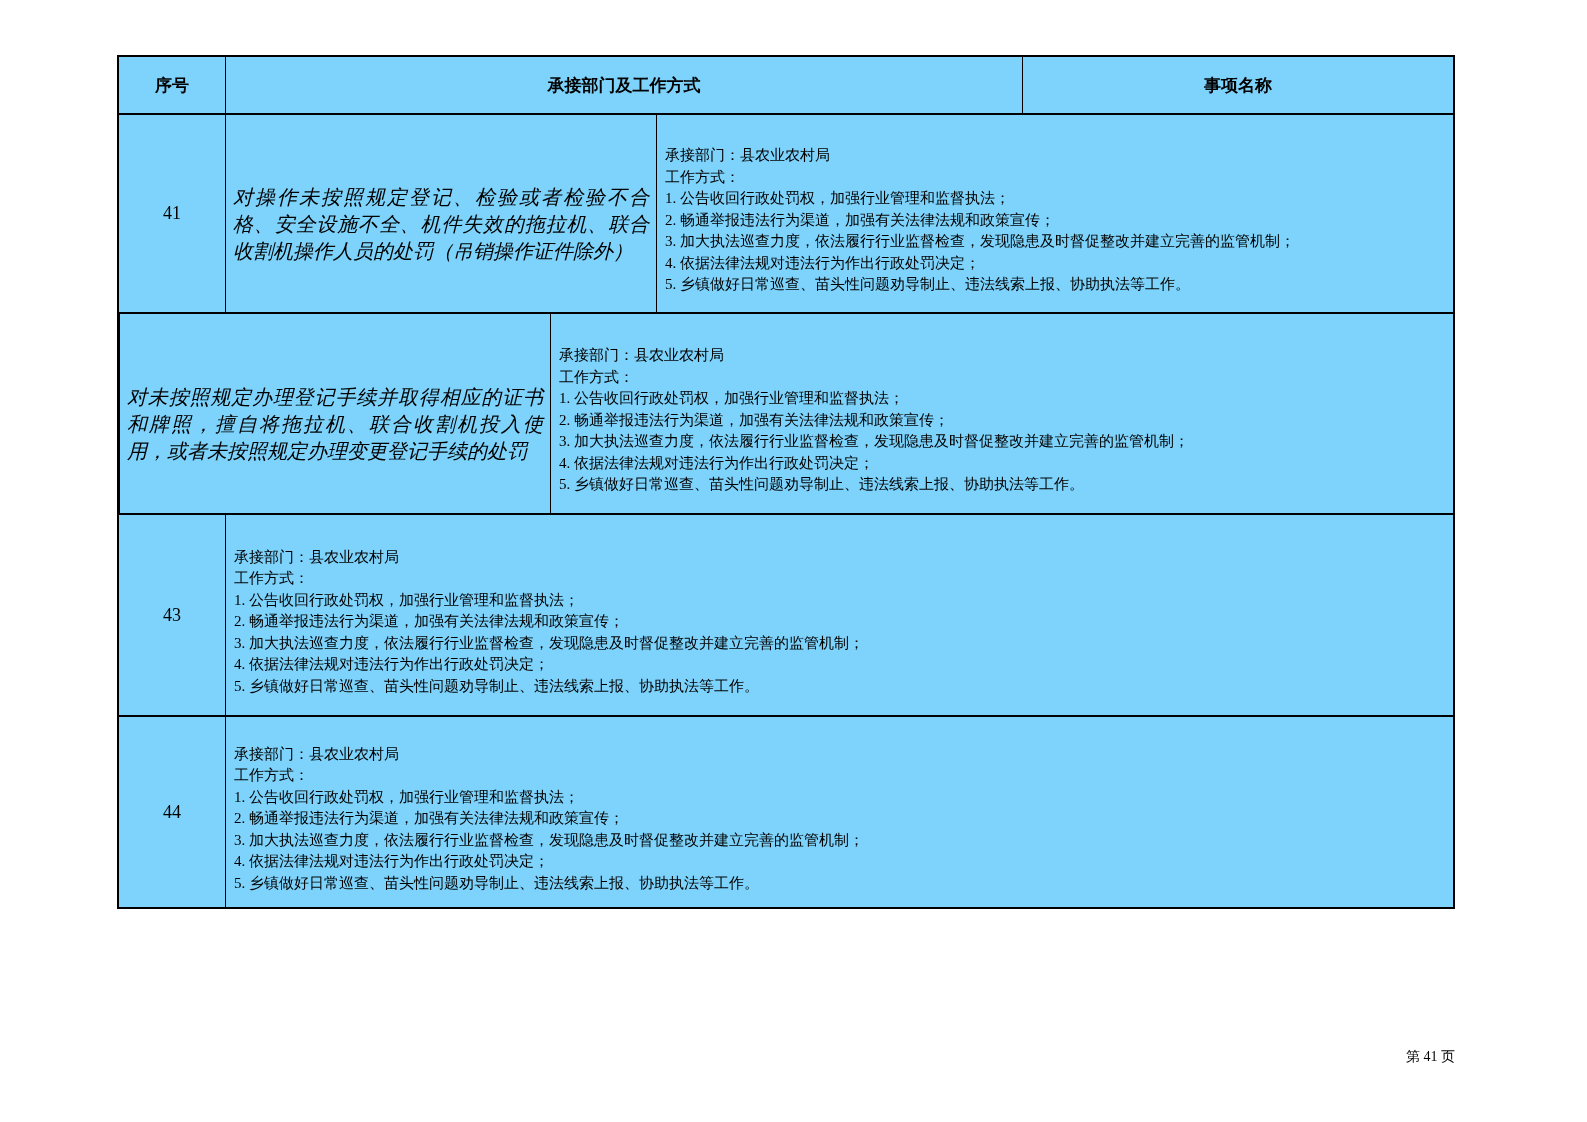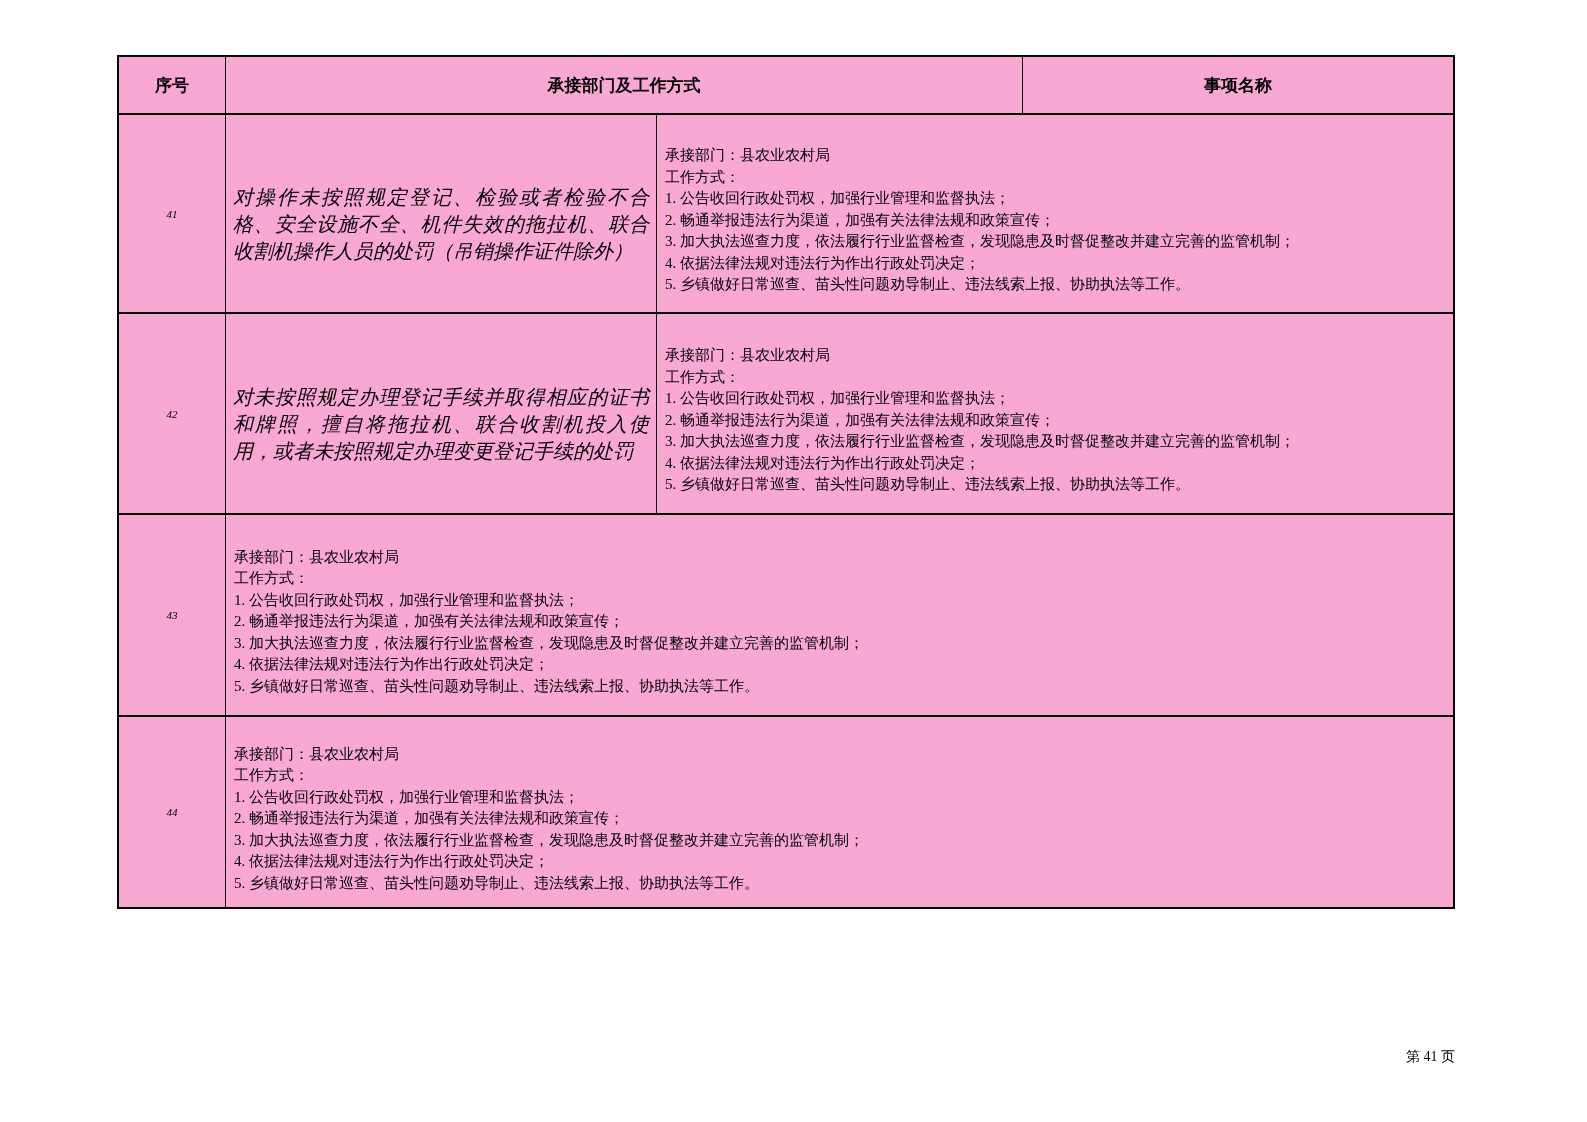--- a/index.html
+++ b/index.html
@@ -10,43 +10,42 @@
   body {
     position: relative;
     font-family: "Liberation Serif", "DejaVu Serif", serif;
     color: #000000;
   }
   .doc-table {
     position: absolute;
     left: 117px; top: 55px;
     width: 1338px;
     border: 2px solid #000000;
-    background: #f9a8d4;
+    background: #7dd3fc;
   }
   .row { display: flex; }
   .row + .row { border-top: 2px solid #000000; }
   .header-row { height: 56px; }
   .r0 { height: 199px; }
   .r1 { height: 201px; }
   .r2 { height: 202px; }
   .r3 { height: 192px; }
   .cell { overflow: hidden; }
   .w-no   { flex: 0 0 106px; width: 106px; }
   .w-item { flex: 0 0 431px; width: 431px; border-left: 1px solid #000000; }
   .w-dept { flex: 1 1 auto; border-left: 1px solid #000000; }
   .th {
     display: flex; align-items: center; justify-content: center;
     font-family: "Liberation Sans", "DejaVu Sans", sans-serif;
     font-weight: bold;
     font-size: 17px;
   }
   .td-no {
     display: flex; align-items: center; justify-content: center;
-    font-size: 11px;
-    font-style: italic;
+    font-size: 18px;
   }
   .td-item {
     display: flex; align-items: center;
     padding: 22px 7px 0 7px;
   }
   .td-item .item-text {
     display: block; width: 100%;
     font-size: 20px; line-height: 27px;
     text-align: justify;
     font-style: italic;
@@ -85,21 +84,20 @@
       <div class="dept-line">工作方式：</div>
       <div class="dept-line">1. 公告收回行政处罚权，加强行业管理和监督执法；</div>
       <div class="dept-line">2. 畅通举报违法行为渠道，加强有关法律法规和政策宣传；</div>
       <div class="dept-line">3. 加大执法巡查力度，依法履行行业监督检查，发现隐患及时督促整改并建立完善的监管机制；</div>
       <div class="dept-line">4. 依据法律法规对违法行为作出行政处罚决定；</div>
       <div class="dept-line">5. 乡镇做好日常巡查、苗头性问题劝导制止、违法线索上报、协助执法等工作。</div>
     </div>
   </div>
 
   <div class="row r1">
-    <div class="cell w-no td-no">42</div>
     <div class="cell w-item td-item">
       <span class="item-text">对未按照规定办理登记手续并取得相应的证书和牌照，擅自将拖拉机、联合收割机投入使用，或者未按照规定办理变更登记手续的处罚</span>
     </div>
     <div class="cell w-dept td-dept">
       <div class="dept-line">承接部门：县农业农村局</div>
       <div class="dept-line">工作方式：</div>
       <div class="dept-line">1. 公告收回行政处罚权，加强行业管理和监督执法；</div>
       <div class="dept-line">2. 畅通举报违法行为渠道，加强有关法律法规和政策宣传；</div>
       <div class="dept-line">3. 加大执法巡查力度，依法履行行业监督检查，发现隐患及时督促整改并建立完善的监管机制；</div>
       <div class="dept-line">4. 依据法律法规对违法行为作出行政处罚决定；</div>

